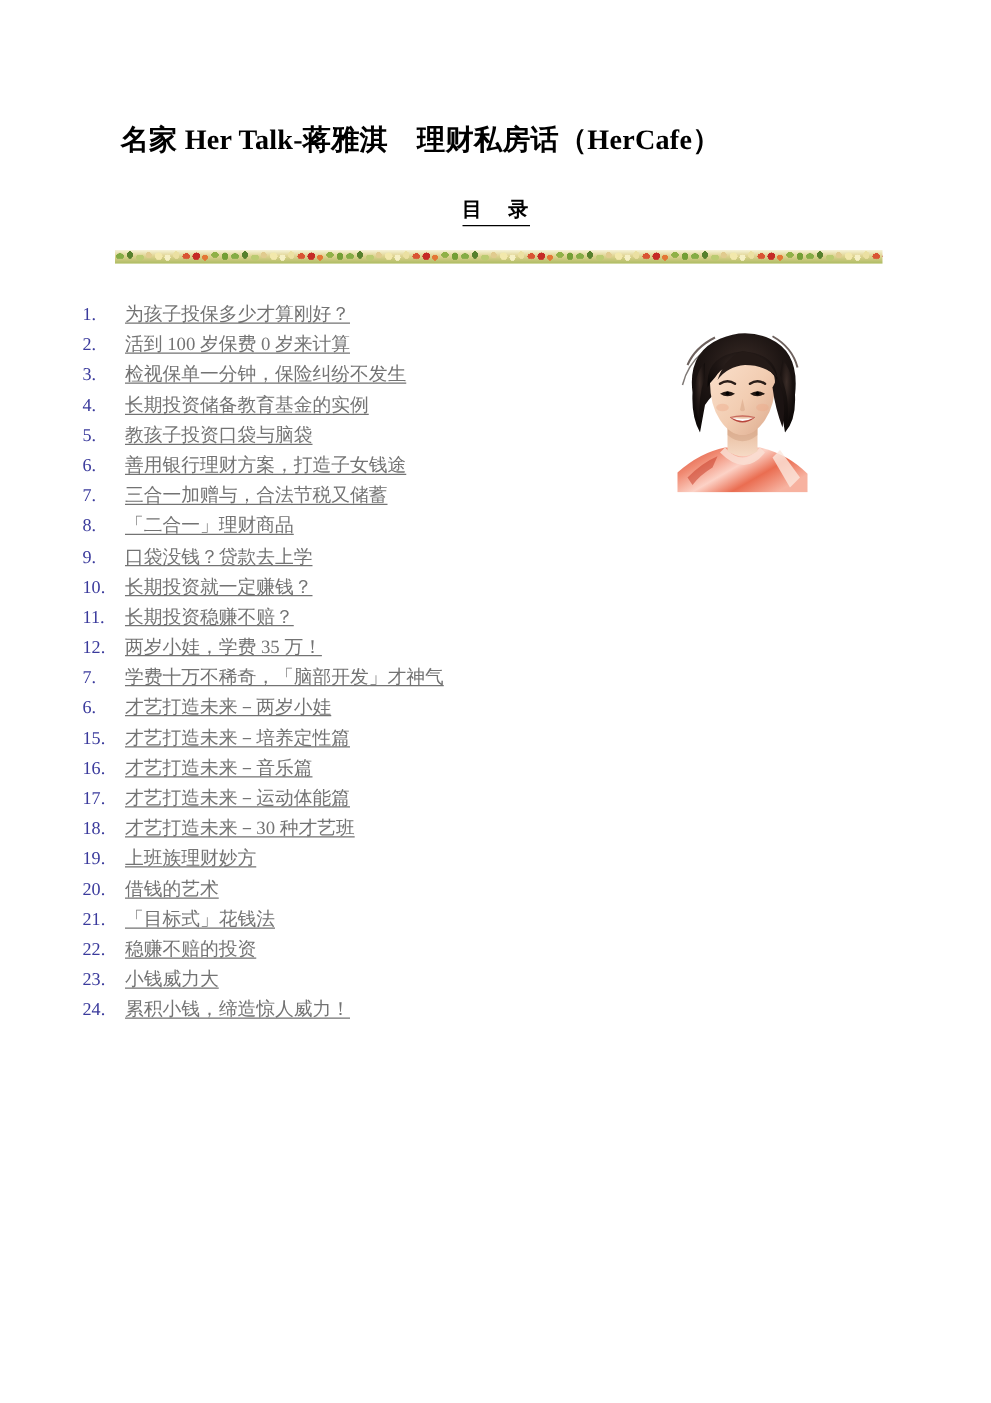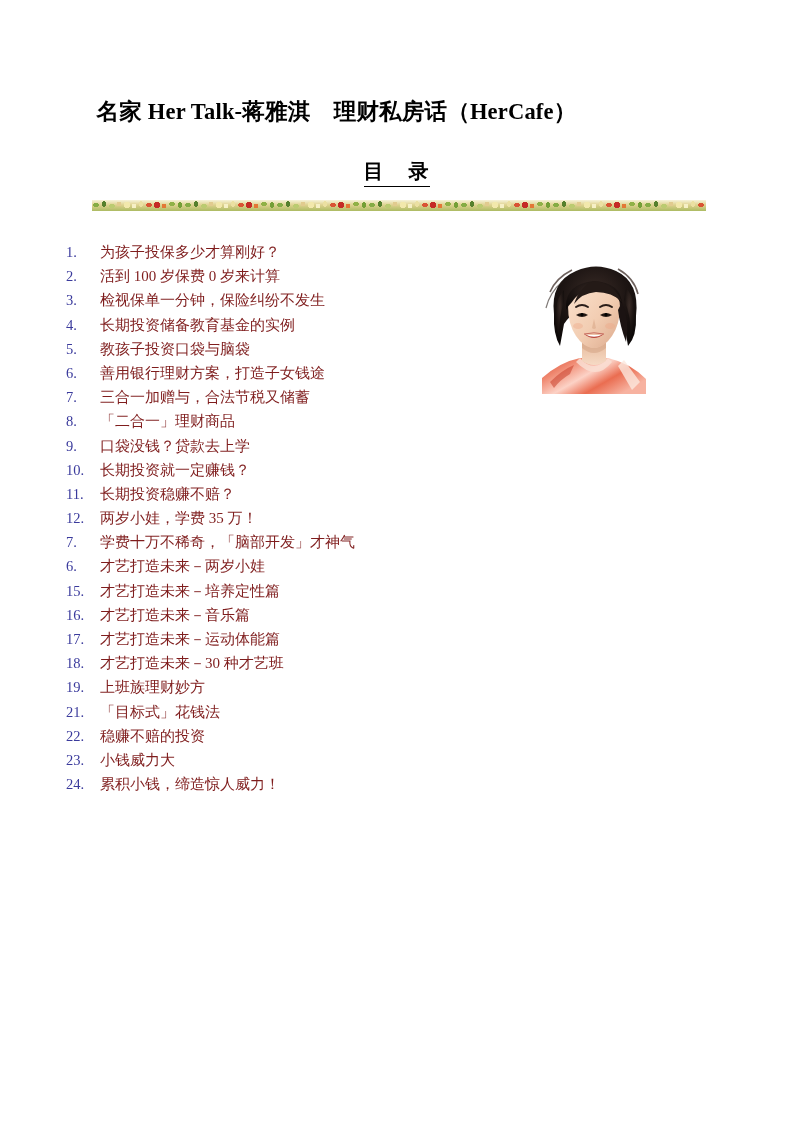--- a/index.html
+++ b/index.html
@@ -40,21 +40,21 @@
   
   .toc-heading-wrap {
     position: absolute;
     left: 0;
     top: 158px;
     width: 793px;
     text-align: center;
   }
   .toc-heading {
     display: inline-block;
-    font-size: 20px;
+    font-size: 16px;
     font-weight: bold;
     border-bottom: 1.4px solid #000;
     padding-bottom: 1px;
     white-space: pre;
     letter-spacing: 1px;
   }
 
   
   .deco-border {
     position: absolute;
@@ -98,21 +98,22 @@
   }
   .toc-num {
     width: 34px;
     flex: 0 0 34px;
     text-align: left;
     color: #3a3a9c;
     font-size: 14.5px;
     white-space: pre;
   }
   .toc-link {
-    color: #7f1d1d;
+    color: #737373;
+    text-decoration: underline;
     text-decoration-thickness: 1px;
     text-underline-offset: 2px;
     white-space: pre;
     font-size: 15px;
     cursor: pointer;
   }
 
   
   .portrait {
     position: absolute;
@@ -278,20 +279,24 @@
       </div>
     <div class="toc-item">
         <span class="toc-num">18.</span>
         <span class="toc-link">才艺打造未来－30 种才艺班</span>
       </div>
     <div class="toc-item">
         <span class="toc-num">19.</span>
         <span class="toc-link">上班族理财妙方</span>
       </div>
     <div class="toc-item">
+        <span class="toc-num">20.</span>
+        <span class="toc-link">借钱的艺术</span>
+      </div>
+    <div class="toc-item">
         <span class="toc-num">21.</span>
         <span class="toc-link">「目标式」花钱法</span>
       </div>
     <div class="toc-item">
         <span class="toc-num">22.</span>
         <span class="toc-link">稳赚不赔的投资</span>
       </div>
     <div class="toc-item">
         <span class="toc-num">23.</span>
         <span class="toc-link">小钱威力大</span>

